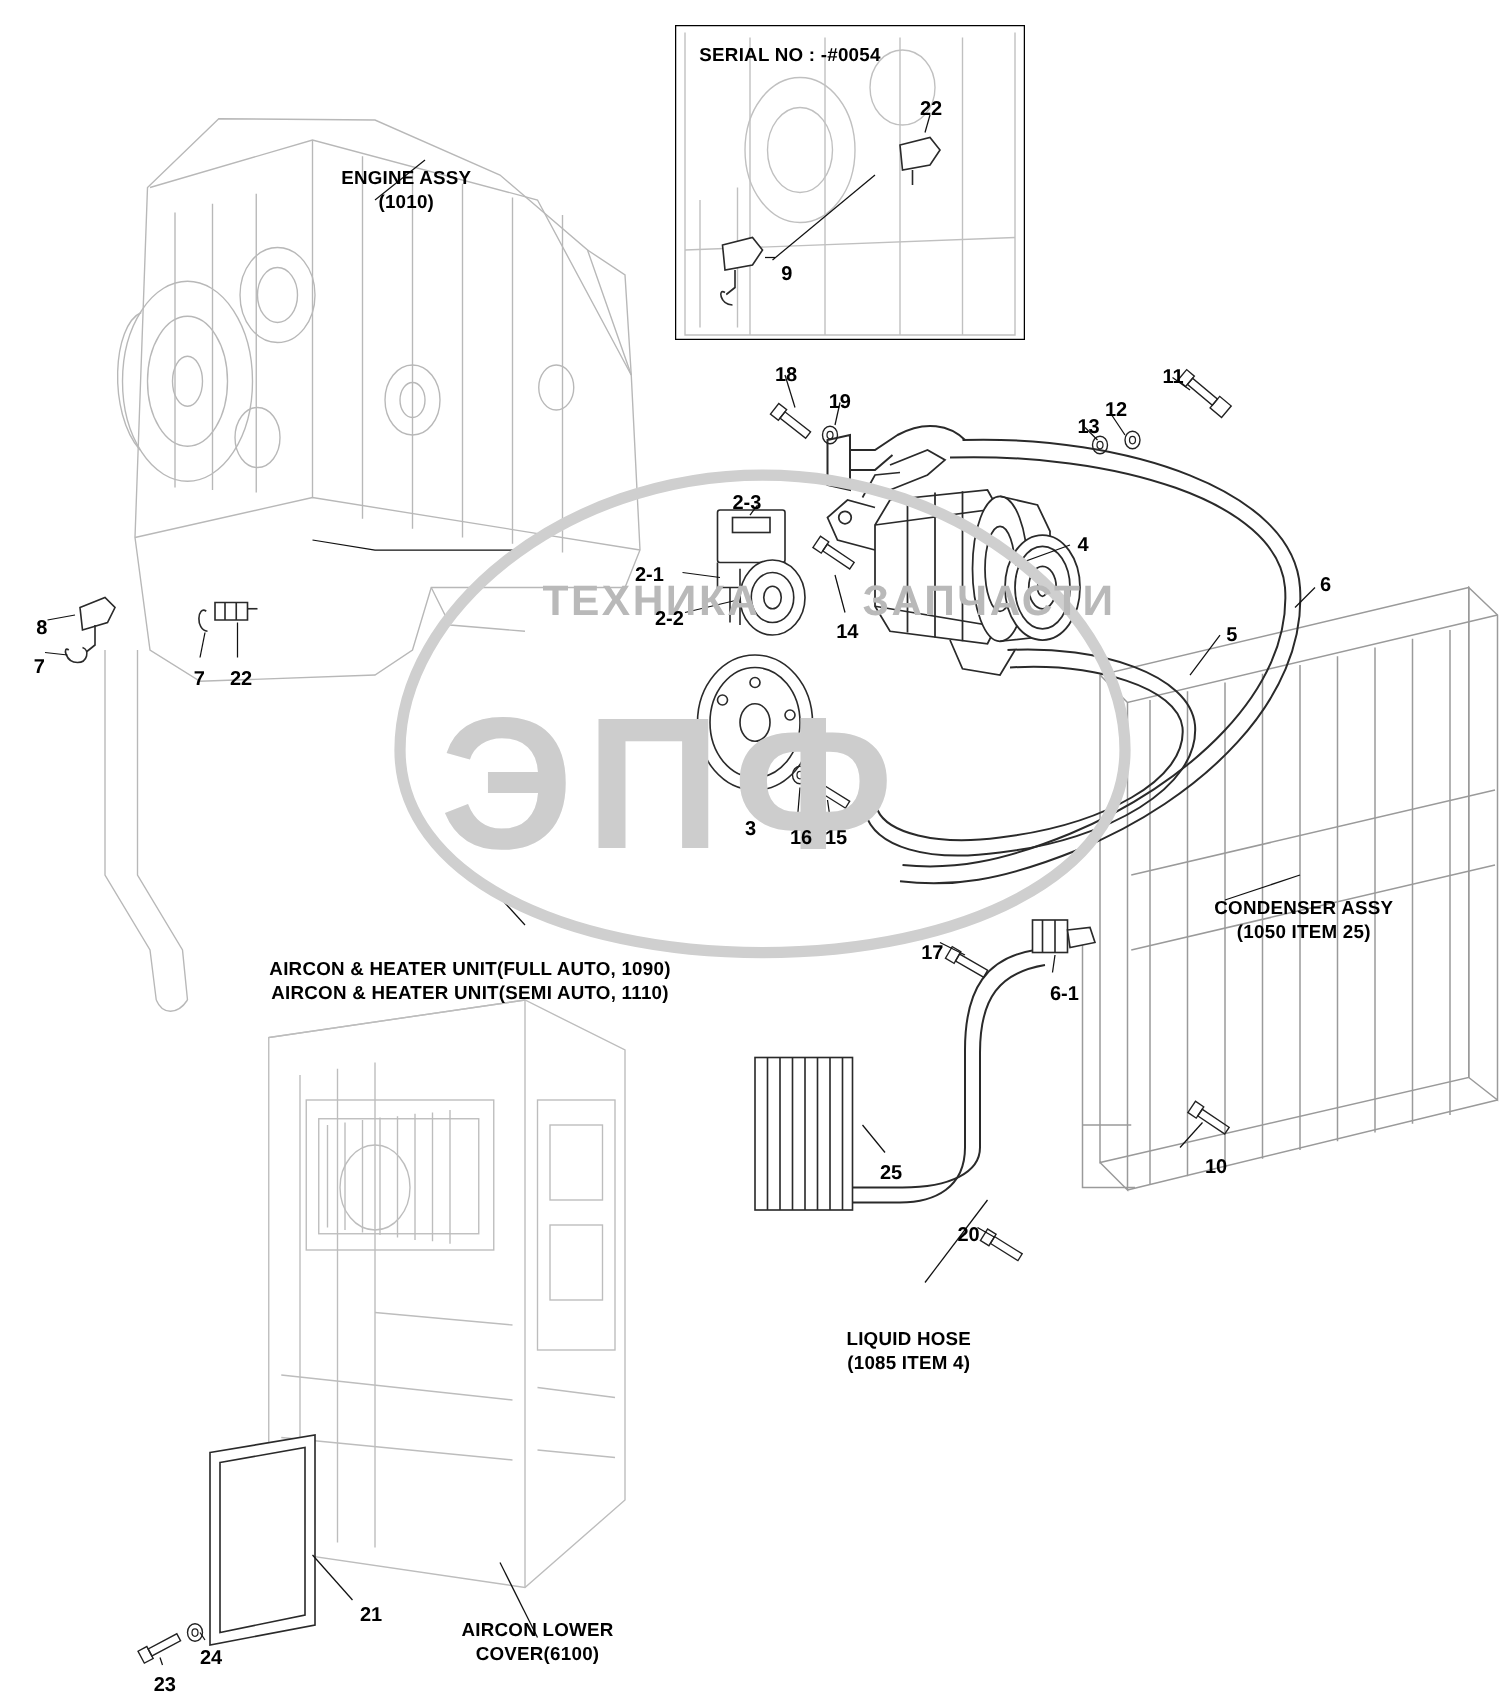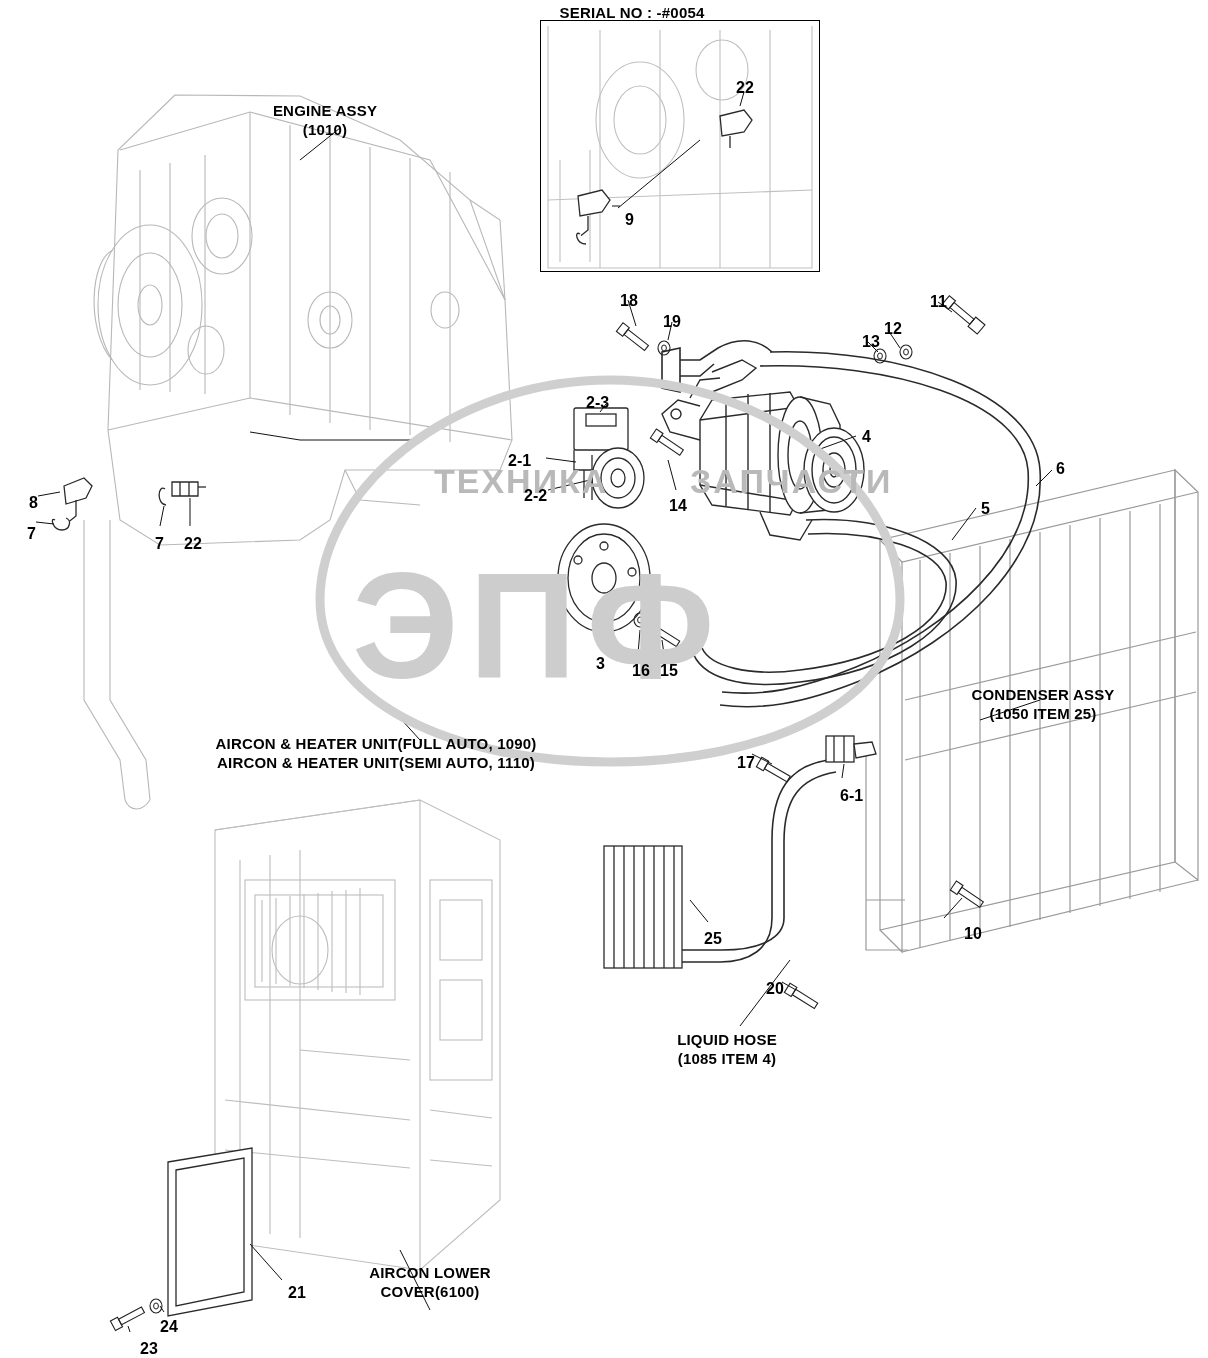--- a/index.html
+++ b/index.html
@@ -26,20 +26,21 @@
     height: 1358px;
   }
   .lbl {
     position: absolute;
     font-size: 15px;
     font-weight: bold;
     letter-spacing: 0.2px;
     color: #000;
     white-space: pre;
     line-height: 1.25;
+    margin-top: 32px;
   }
   .num {
     position: absolute;
     font-size: 16px;
     font-weight: bold;
     color: #000;
     white-space: pre;
   }
   .center {
     text-align: center;
@@ -361,15 +362,15 @@
   <div class="num" style="left:596px; top:655px;">3</div>
   <div class="num" style="left:632px; top:662px;">16</div>
   <div class="num" style="left:660px; top:662px;">15</div>
   <div class="num" style="left:737px; top:754px;">17</div>
   <div class="num" style="left:840px; top:787px;">6-1</div>
   <div class="num" style="left:932px; top:925px;margin-left:32px;">10</div>
   <div class="num" style="left:704px; top:930px;">25</div>
   <div class="num" style="left:766px; top:980px;">20</div>
   <div class="num" style="left:288px; top:1284px;">21</div>
   <div class="num" style="left:160px; top:1318px;">24</div>
-  <div class="num" style="left:140px; top:1340px;">23</div>
+  <div class="num" style="left:123px; top:1340px;">23</div>
 
 </div>
 
 </body></html>

